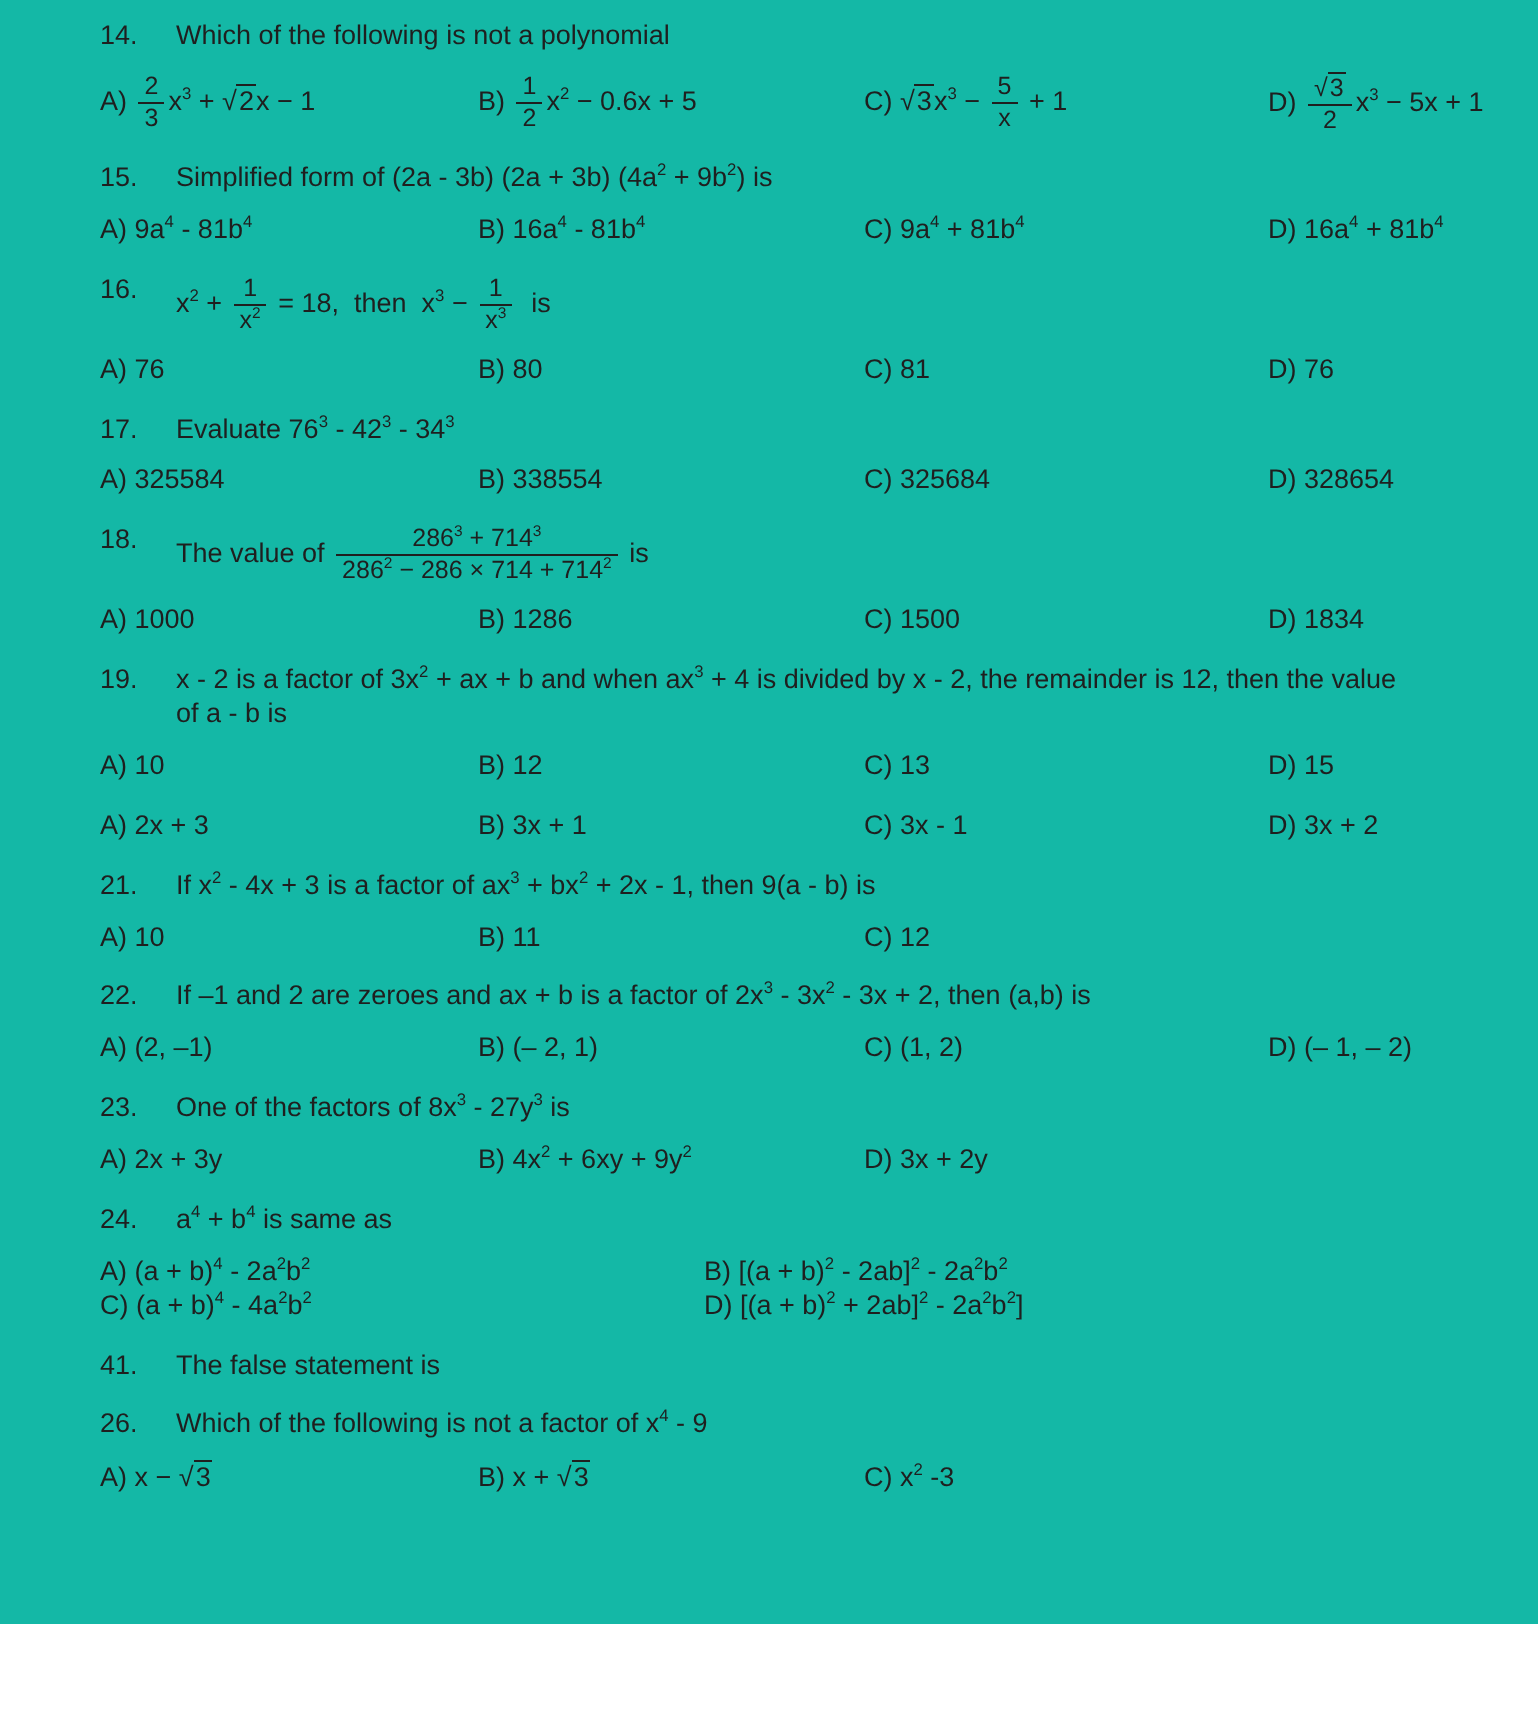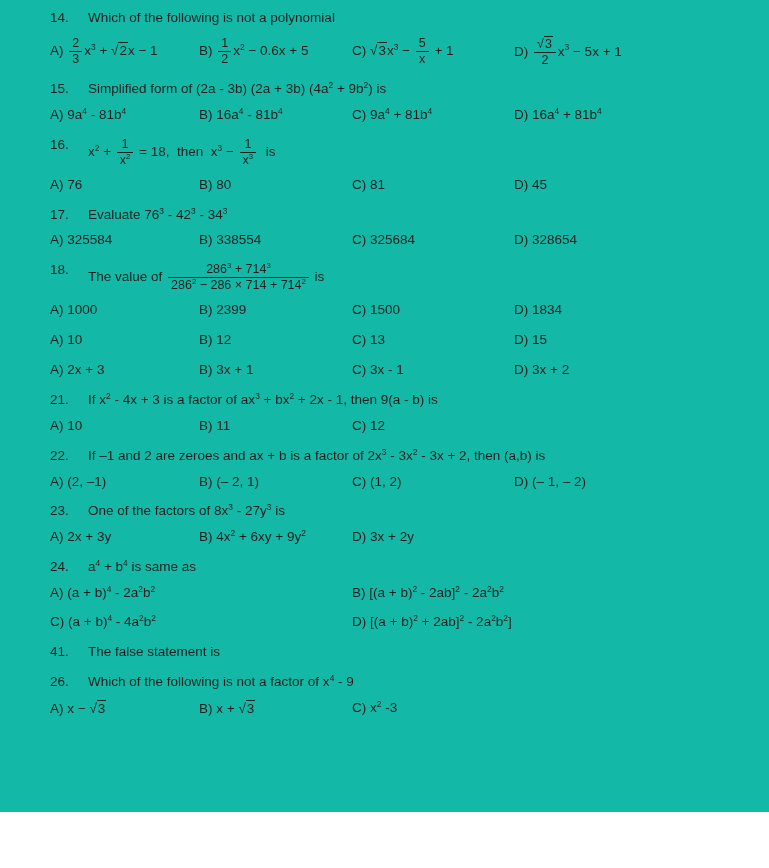--- a/index.html
+++ b/index.html
@@ -10,22 +10,22 @@
     color: #1f1f1f;
     font-family: "Liberation Sans", "DejaVu Sans", sans-serif;
     font-size: 13.5px;
     line-height: 1.25;
   }
   .q { margin-bottom: 13px; }
   .qrow { display: grid; grid-template-columns: 38px 1fr; align-items: start; }
   .qnum { }
   .qtext { }
   .opts { margin-top: 9px; display: grid; align-items: center; }
-  .opts4 { grid-template-columns: 149px 153px 162px auto; }
-  .opts2 { grid-template-columns: 302px auto; row-gap: 12px; }
+  .opts4 { grid-template-columns: 149px 153px 162px auto; gap: 40px; }
+  .opts2 { grid-template-columns: 302px auto; }
   .opt { white-space: nowrap; }
   sup { font-size: 0.62em; line-height: 0; vertical-align: super; }
   
   .f { display: inline-block; text-align: center; vertical-align: middle; margin: 0 2px; }
   .f b { display: block; font-weight: normal; font-size: 12.5px; line-height: 1.2; padding: 0 3px; }
   .f b:first-child { border-bottom: 1px solid #1f1f1f; }
   
   .r { display: inline-block; white-space: nowrap; }
   .r::before { content: "\221A"; }
   .r i { font-style: normal; display: inline-block; border-top: 1px solid #1f1f1f; padding: 0 1px; line-height: 1.15; }
@@ -63,21 +63,21 @@
 
   <div class="q">
     <div class="qrow">
       <div class="qnum">16.</div>
       <div class="qtext">x<sup>2</sup> + <span class="f"><b>1</b><b>x<sup>2</sup></b></span> = 18,&nbsp; then&nbsp; x<sup>3</sup> − <span class="f"><b>1</b><b>x<sup>3</sup></b></span>&nbsp; is</div>
     </div>
     <div class="opts opts4">
           <div class="opt">A) 76</div>
           <div class="opt">B) 80</div>
           <div class="opt">C) 81</div>
-          <div class="opt">D) 45</div>
+          <div class="opt">D) 76</div>
         </div>
   </div>
 
   <div class="q">
     <div class="qrow">
       <div class="qnum">17.</div>
       <div class="qtext">Evaluate 76<sup>3</sup> - 42<sup>3</sup> - 34<sup>3</sup></div>
     </div>
     <div class="opts opts4">
           <div class="opt">A) 325584</div>
@@ -87,27 +87,31 @@
         </div>
   </div>
 
   <div class="q">
     <div class="qrow">
       <div class="qnum">18.</div>
       <div class="qtext">The value of <span class="f"><b>286<sup>3</sup> + 714<sup>3</sup></b><b>286<sup>2</sup> − 286 × 714 + 714<sup>2</sup></b></span> is</div>
     </div>
     <div class="opts opts4">
           <div class="opt">A) 1000</div>
-          <div class="opt">B) 2399</div>
+          <div class="opt">B) 1286</div>
           <div class="opt">C) 1500</div>
           <div class="opt">D) 1834</div>
         </div>
   </div>
 
   <div class="q">
+    <div class="qrow">
+      <div class="qnum">19.</div>
+      <div class="qtext">x - 2 is a factor of 3x<sup>2</sup> + ax + b and when ax<sup>3</sup> + 4 is divided by x - 2, the remainder is 12, then the value<br>of a - b is</div>
+    </div>
     <div class="opts opts4">
           <div class="opt">A) 10</div>
           <div class="opt">B) 12</div>
           <div class="opt">C) 13</div>
           <div class="opt">D) 15</div>
         </div>
   </div>
 
   <div class="q">
     <div class="opts opts4">

